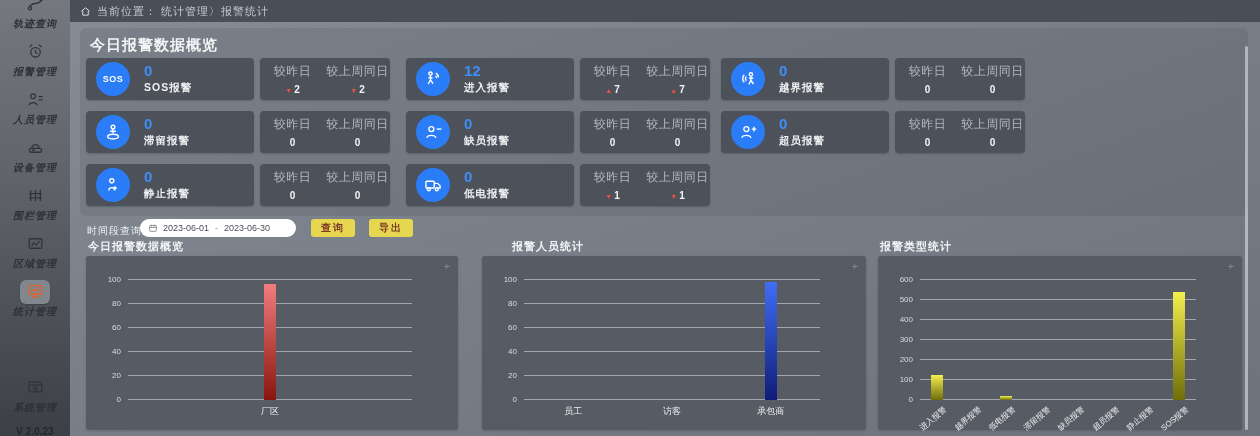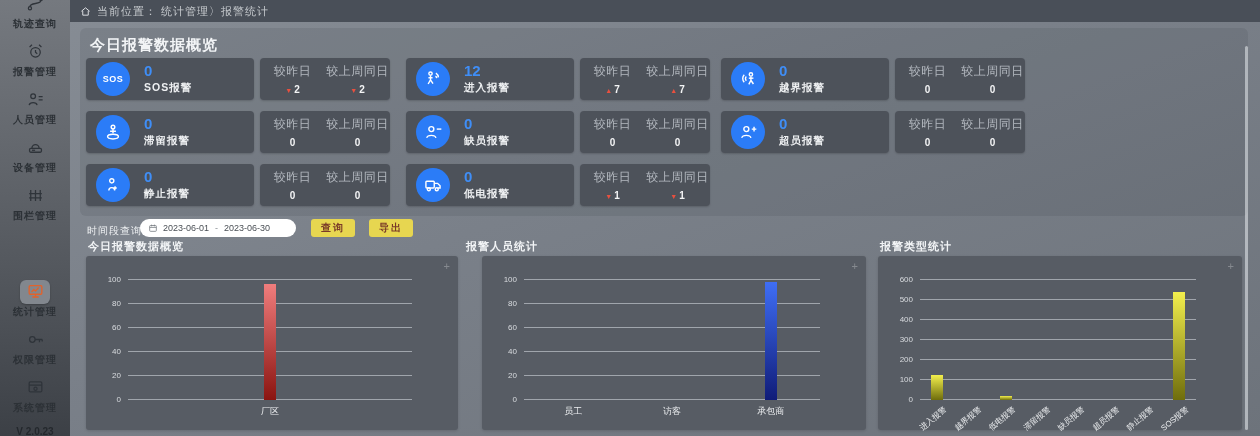--- a/index.html
+++ b/index.html
@@ -4,21 +4,21 @@
 <style>
   html,body{margin:0;padding:0;background:#6e747c;font-family:"Liberation Sans","DejaVu Sans",sans-serif;}
   #canvas{position:relative;width:1260px;height:436px;overflow:hidden;background:linear-gradient(160deg,#878d95 0%,#7a8089 45%,#6d737b 100%);}
 
   
   #sidebar{position:absolute;left:0;top:0;width:70px;height:436px;
     background:linear-gradient(180deg,#75797f 0%,#63676d 35%,#4c5056 75%,#3c4046 100%);z-index:5;}
   .side-item{position:absolute;left:0;width:70px;height:46px;text-align:center;cursor:pointer;}
   .side-item .icon-box{display:inline-block;width:30px;height:24px;line-height:22px;}
   .side-item svg{width:19px;height:19px;vertical-align:middle;}
-  .side-item .side-label{display:block;font-size:10px;font-weight:bold;color:#2c3136;margin-top:1px;letter-spacing:1px;}
+  .side-item .side-label{display:block;font-size:10px;font-weight:bold;color:#2c3136;margin-top:1px;letter-spacing:1px;font-style:italic;}
   .side-item.active .icon-box{background:#82878e;border-radius:6px;box-shadow:0 1px 2px rgba(0,0,0,.25);}
   #version{position:absolute;left:0;top:426px;width:70px;text-align:center;font-size:10px;font-weight:bold;color:#24282d;}
 
   
   #topbar{position:absolute;left:70px;top:0;width:1190px;height:22px;background:#494f58;display:flex;align-items:center;z-index:4;}
   #topbar svg{width:11px;height:11px;margin-left:10px;}
   #breadcrumb{font-size:11px;color:#c6cace;margin-left:6px;letter-spacing:1px;}
 
   
   #overview-panel{position:absolute;left:80px;top:28px;width:1168px;height:188px;background:rgba(56,61,68,0.14);border-radius:6px;}
@@ -109,38 +109,38 @@
     </div>
     <div class="side-item" style="top:184px">
       <span class="icon-box">
         <svg viewBox="0 0 24 24" fill="none" stroke="#2f343a" stroke-width="1.6">
             <path d="M6 5v14M12 5v14M18 5v14"></path>
             <path d="M4 9.5h16M4 15h16"></path>
           </svg>
       </span>
       <span class="side-label">围栏管理</span>
     </div>
+    <div class="side-item" style="top:232px">
+      <span class="icon-box">
+        <svg viewBox="0 0 24 24" fill="none" stroke="#2f343a" stroke-width="1.6">
+            <rect x="4" y="6" width="16" height="12" rx="1.5"></rect>
+            <path d="M7 15l3-4 3 3 4-5"></path>
+          </svg>
+      </span>
+      <span class="side-label">区域管理</span>
+    </div>
     <div class="side-item active" style="top:280px">
       <span class="icon-box">
         <svg viewBox="0 0 24 24" fill="none" stroke="#e2622b" stroke-width="1.7">
             <rect x="4" y="4.5" width="16" height="11" rx="1.5"></rect>
             <path d="M7 12.5l3-3 2 2 4-4.5"></path>
             <path d="M12 15.5v3M8 19h8"></path>
           </svg>
       </span>
       <span class="side-label">统计管理</span>
-    </div>
-    <div class="side-item" style="top:328px">
-      <span class="icon-box">
-        <svg viewBox="0 0 24 24" fill="none" stroke="#2f343a" stroke-width="1.6">
-            <circle cx="8" cy="12" r="3.5"></circle>
-            <path d="M11.5 12h9M17 12v3.5M20.5 12v2.5"></path>
-          </svg>
-      </span>
-      <span class="side-label">权限管理</span>
     </div>
     <div class="side-item" style="top:376px">
       <span class="icon-box">
         <svg viewBox="0 0 24 24" fill="none" stroke="#2f343a" stroke-width="1.6">
             <rect x="4" y="5" width="16" height="12.5" rx="1.5"></rect>
             <path d="M4 9h16"></path>
             <circle cx="12" cy="13.5" r="2"></circle>
           </svg>
       </span>
       <span class="side-label">系统管理</span>
@@ -378,21 +378,21 @@
         <path d="M4 10.5h16M8.5 4v4M15.5 4v4"></path>
       </svg>
     <span>2023-06-01</span>
     <span class="sep">-</span>
     <span>2023-06-30</span>
   </div>
   <button class="btn" id="query-btn">查询</button>
   <button class="btn" id="export-btn">导出</button>
 
   <span class="chart-title" style="left:88px">今日报警数据概览</span>
-  <span class="chart-title" style="left:466px">报警人员统计</span>
+  <span class="chart-title" style="left:512px">报警人员统计</span>
   <span class="chart-title" style="left:880px">报警类型统计</span>
 
   <div class="chart-panel" style="left:86px;width:372px">
     <span class="toolbox-icon">+</span>
     <div class="plot">
         <div class="gridline" style="bottom: 0%;"></div>
         <div class="ytick" style="bottom: 0%;">0</div>
         <div class="gridline" style="bottom: 20%;"></div>
         <div class="ytick" style="bottom: 20%;">20</div>
         <div class="gridline" style="bottom: 40%;"></div>

